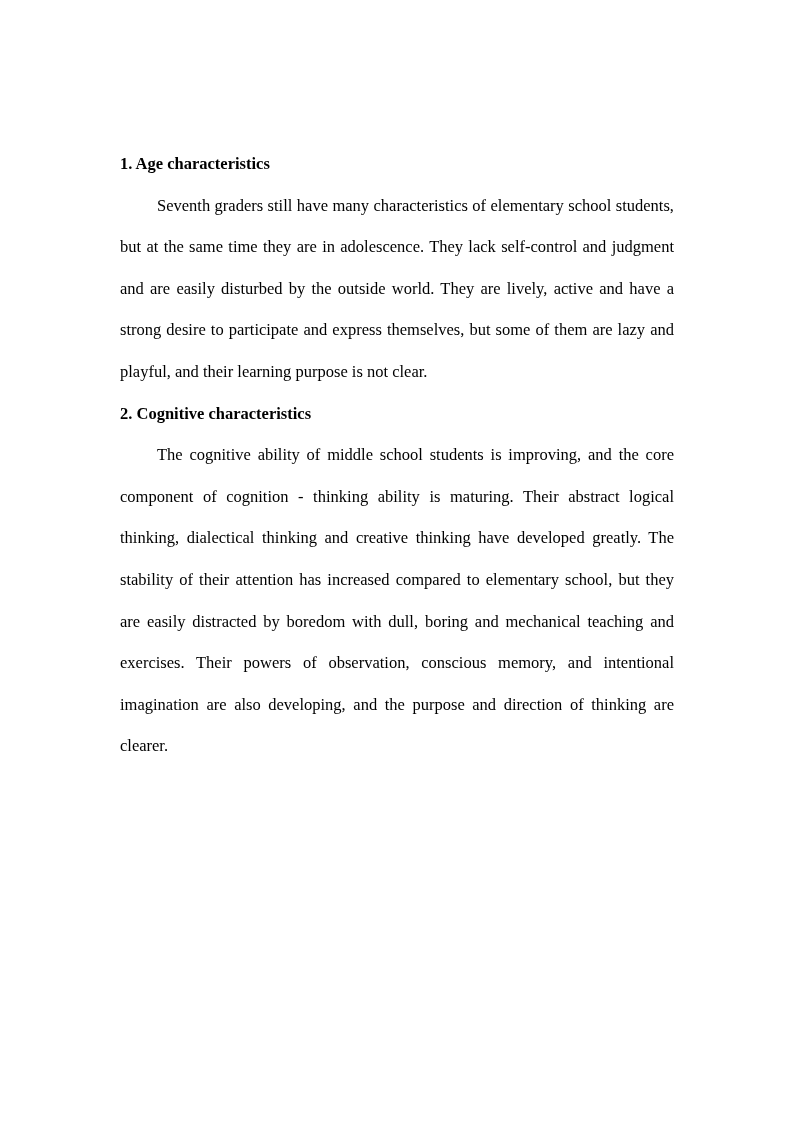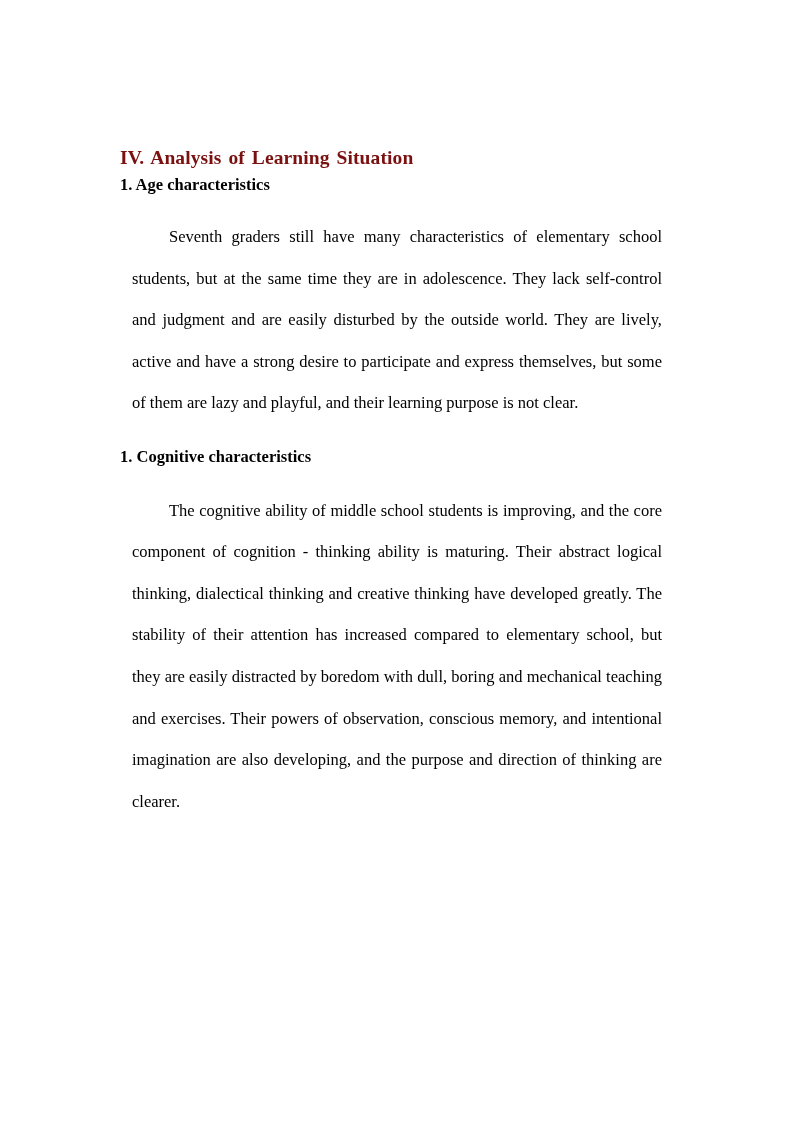--- a/index.html
+++ b/index.html
@@ -25,31 +25,30 @@
     font-size: 16.5px;
     font-weight: bold;
     margin: 0;
     height: 41.6px;
     line-height: 41.6px;
   }
   .title + .section-heading { margin-top: 0px; height: 31px; line-height: 24px; }
   .para {
     font-size: 16.5px;
     line-height: 41.6px;
-    margin: 12px;
+    margin: 0;
     text-align: justify;
     text-indent: 37px;
   }
   .para.last-cut { height: 125px; overflow: visible; }
 </style>
 </head>
 <body>
 
 <div class="page">
-  <h1 class="title">IV. Analysis  of Learning  Situation</h1>
 
   <h2 class="section-heading">1. Age characteristics</h2>
   <p class="para">Seventh graders still have many characteristics of elementary school students, but at the same time they are in adolescence. They lack self-control and judgment and are easily disturbed by the outside world. They are lively, active and have a strong desire to participate and express themselves, but some of them are lazy and playful, and their learning purpose is not clear.</p>
 
-  <h2 class="section-heading">1. Cognitive characteristics</h2>
+  <h2 class="section-heading">2. Cognitive characteristics</h2>
   <p class="para">The cognitive ability of middle school students is improving, and the core component of cognition - thinking ability is maturing. Their abstract logical thinking, dialectical thinking and creative thinking have developed greatly. The stability of their attention has increased compared to elementary school, but they are easily distracted by boredom with dull, boring and mechanical teaching and exercises. Their powers of observation, conscious memory, and intentional imagination are also developing, and the purpose and direction of thinking are clearer.</p>
 
 </div>
 
 </body></html>

